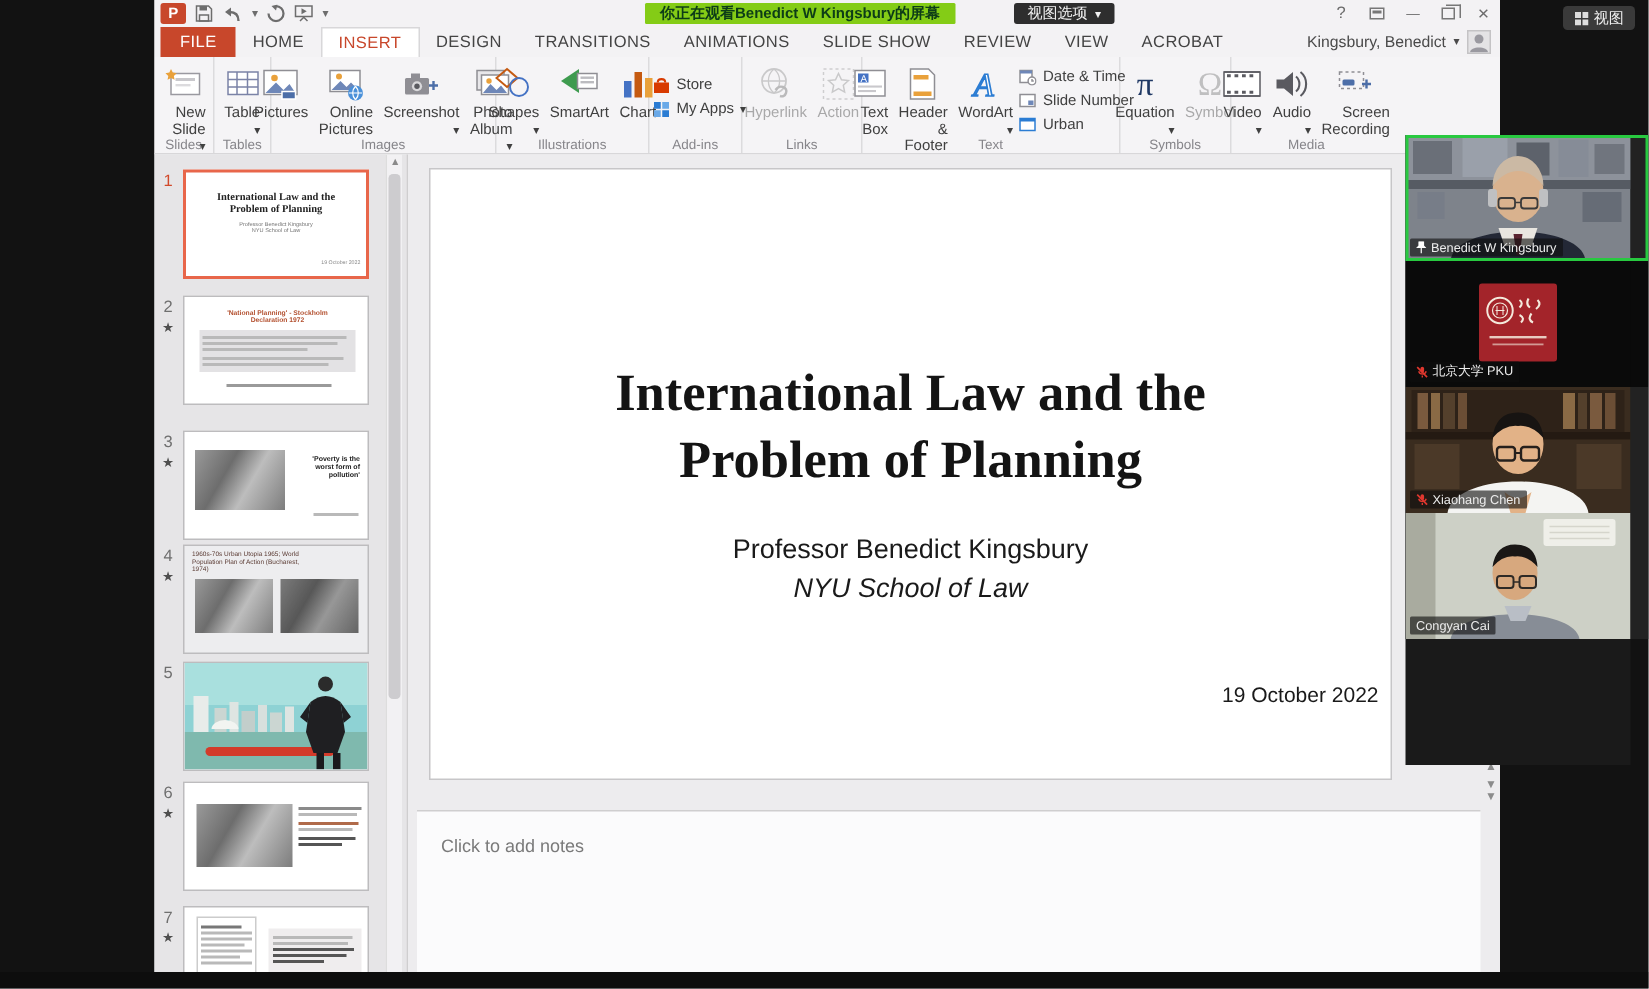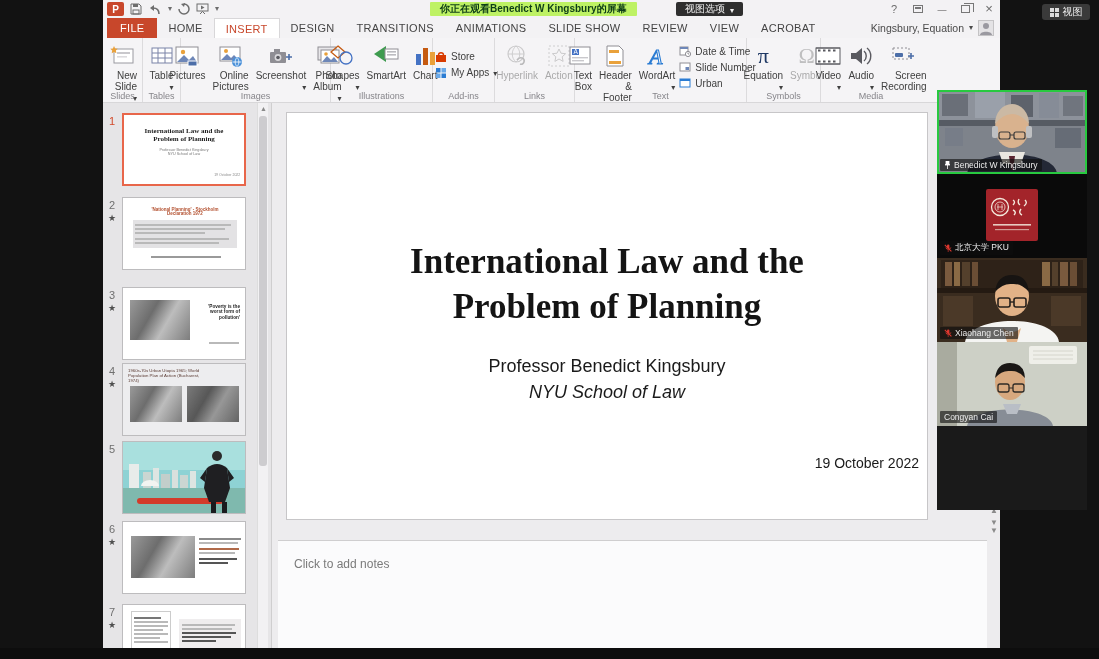--- a/index.html
+++ b/index.html
@@ -5,21 +5,21 @@
   *{margin:0;padding:0;box-sizing:border-box}
   html,body{width:1099px;height:659px;overflow:hidden}
   body{background:#121212;font-family:"Liberation Sans",sans-serif;position:relative;color:#3b3b3b}
 
   
   .ppt{position:absolute;left:103px;top:0;width:897px;height:648px;background:#fff}
   .titlebar{position:absolute;left:0;top:0;width:100%;height:18px;background:#F3F2F4;display:flex;align-items:center}
   .qat{display:flex;align-items:center;gap:6px;padding-left:4px}
   .qicon{display:flex;align-items:center;justify-content:center;height:14px}
   .pptlogo{width:17px;height:14px;background:#C8472B;border-radius:2px;color:#fff;font-size:10px;font-weight:bold;display:flex;align-items:center;justify-content:center}
-  .banner{position:absolute;left:327px;top:2px;height:14px;background:#bef264;color:#0D3D17;font-size:10px;font-weight:bold;display:flex;align-items:center;padding:3px 10px;border-radius:1px}
+  .banner{position:absolute;left:327px;top:2px;height:14px;background:#84cc16;color:#0D3D17;font-size:10px;font-weight:bold;display:flex;align-items:center;padding:3px 10px;border-radius:1px}
   .viewopts{position:absolute;left:573px;top:2px;height:14px;background:#2E2E2E;color:#F2F2F2;font-size:10px;display:flex;align-items:center;gap:5px;padding:0 9px;border-radius:2px}
   .caret-down::after{content:"▾";font-size:8px;line-height:8px}
   .winctrl{position:absolute;right:4px;top:1px;display:flex;align-items:center;gap:12px;color:#6b6b6b;font-size:11px}
   .wbtn{width:14px;text-align:center;cursor:default}
   .help-glyph::after{content:"?"}
   .min-glyph::after{content:"—";font-size:9px}
   .close-glyph::after{content:"×";font-size:13px}
   .restore-box{width:9px;height:8px;border:1px solid #777;position:relative;background:#F3F2F4}
   .restore-box::before{content:"";position:absolute;left:2px;top:-3px;width:9px;height:8px;border:1px solid #777;border-bottom:none;border-left:none}
   .ribopt-box{width:10px;height:8px;border:1px solid #777;position:relative}
@@ -67,21 +67,21 @@
   .sauthor{position:absolute;left:0;top:243px;width:100%;text-align:center;font-size:18px;color:#1a1a1a}
   .sinst{position:absolute;left:0;top:269px;width:100%;text-align:center;font-size:18px;font-style:italic;color:#1a1a1a}
   .sdate{position:absolute;right:8px;top:342px;font-size:14px;color:#1a1a1a}
   .navcol{position:absolute;right:1px;top:0;width:13px;height:436px;display:flex;flex-direction:column;justify-content:flex-end;align-items:center;gap:4px;padding-bottom:4px}
   .navg{color:#8b8b8b;font-size:8px;line-height:8px}
   .notes{position:absolute;left:6px;right:13px;top:437px;height:108px;background:#FBFBFC;border-top:1px solid #CFCECF}
   .notesph{position:absolute;left:16px;top:16px;font-size:12px;color:#7a7a7a}
 
   
   .vpanel{position:absolute;left:937px;top:90px;width:150px;height:420px;background:#1a1a1a}
-  .vtile{position:relative;width:150px;height:84px;overflow:hidden;background:#222}
+  .vtile{position:relative;width:162px;height:84px;overflow:hidden;background:#222}
   .vtile.active{outline:2px solid #28C940;outline-offset:-2px}
   .vlabel{position:absolute;left:3px;bottom:3px;background:rgba(15,15,15,.62);color:#ECECEC;font-size:8.5px;padding:1px 4px;display:flex;align-items:center;gap:3px;border-radius:1px;white-space:nowrap}
   .meetview{position:absolute;left:1042px;top:4px;width:48px;height:16px;background:#3A3A3A;border-radius:3px;color:#EEE;font-size:10px;display:flex;align-items:center;justify-content:center;gap:4px}
   .bottomstrip{position:absolute;left:0;top:648px;width:1099px;height:11px;background:#0D0D0D}
   svg{display:block}
 </style>
 </head>
 <body>
 
 <div class="ppt">
@@ -137,21 +137,21 @@
     <div class="tab">HOME</div>
     <div class="tab active">INSERT</div>
     <div class="tab">DESIGN</div>
     <div class="tab">TRANSITIONS</div>
     <div class="tab">ANIMATIONS</div>
     <div class="tab">SLIDE SHOW</div>
     <div class="tab">REVIEW</div>
     <div class="tab">VIEW</div>
     <div class="tab">ACROBAT</div>
     <div class="account">
-      <span>Kingsbury, Equation</span>
+      <span>Kingsbury, Benedict</span>
       <span class="caret-down" style="font-size:7px"></span>
       <span class="avatar">
         <svg width="12" height="13" viewBox="0 0 12 13">
             <circle cx="6" cy="4" r="3" fill="#9a99a0"></circle>
             <path d="M0 13 C0 8.5 12 8.5 12 13z" fill="#9a99a0"></path>
           </svg>
       </span>
     </div>
   </div>
 

